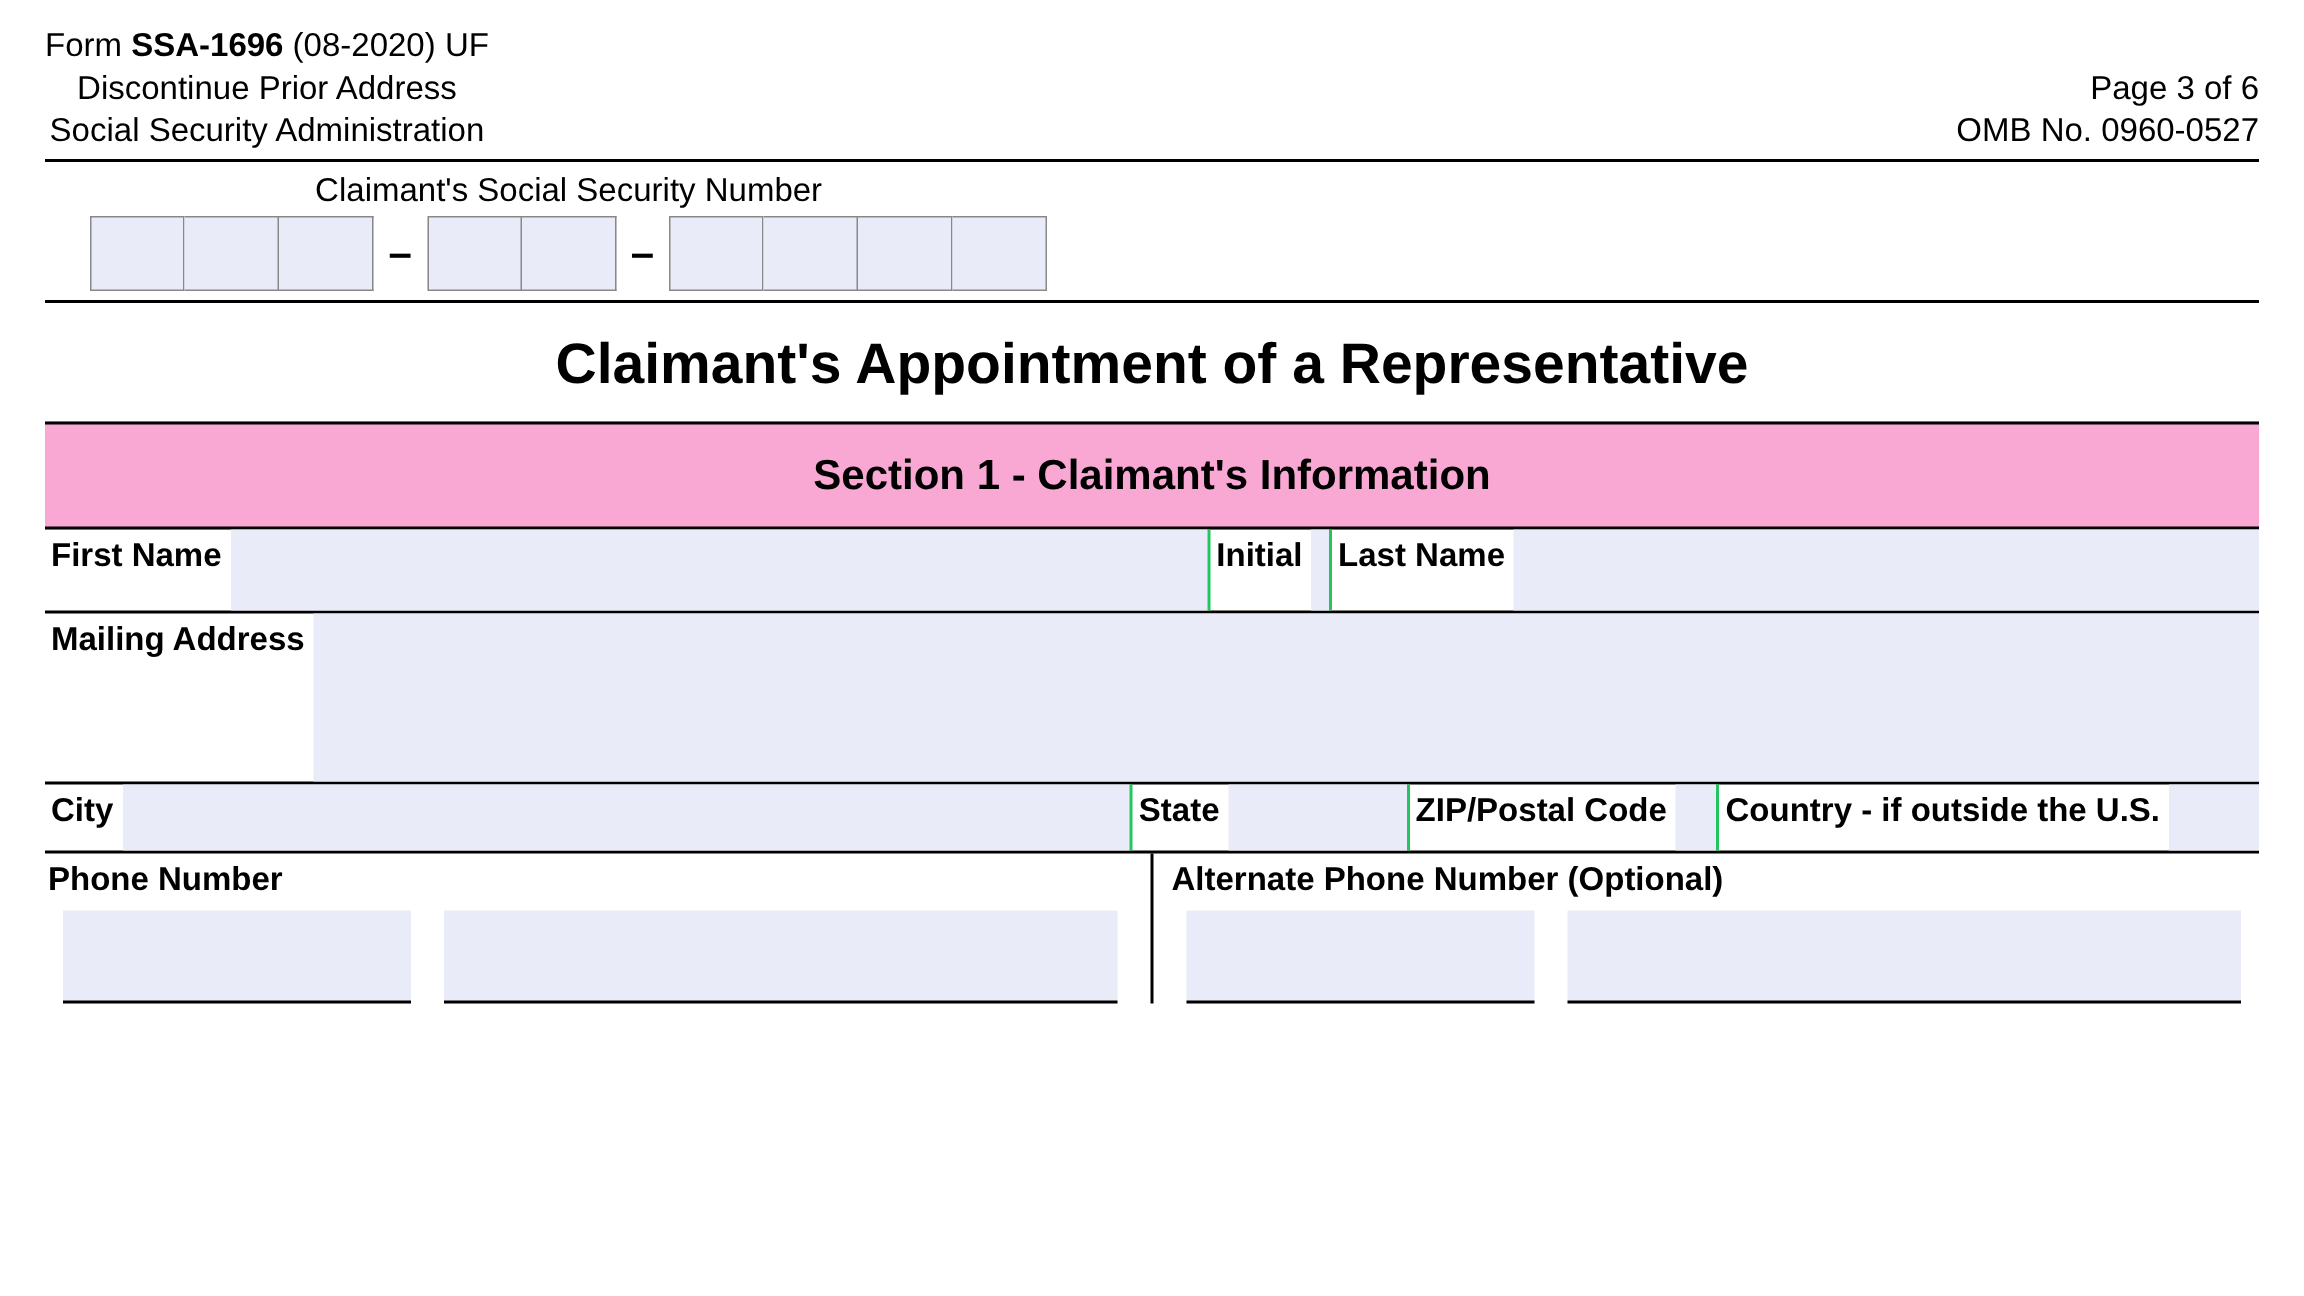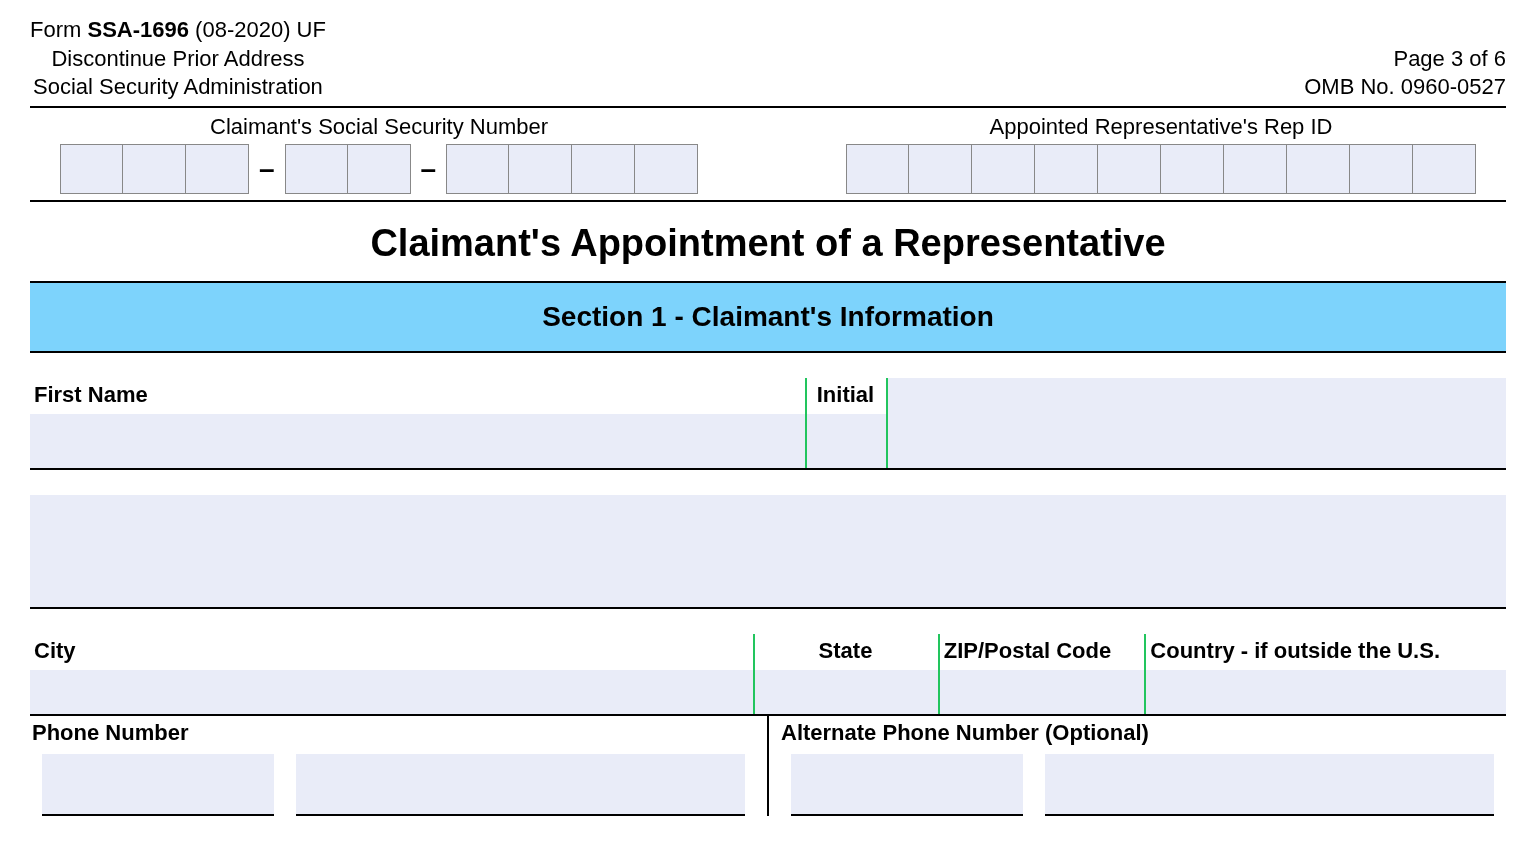--- a/index.html
+++ b/index.html
@@ -40,33 +40,32 @@
   }
   .box + .box { border-left: none; }
   .dash { font-weight: bold; font-size: 28px; padding: 0 10px; }
   .main-title {
     text-align: center;
     font-weight: bold;
     font-size: 38px;
     margin: 20px 0 16px 0;
   }
   .section-header {
-    background: #7dd3fc;
+    background: #f9a8d4;
     border-top: 2px solid #000;
     border-bottom: 2px solid #000;
     text-align: center;
     font-weight: bold;
     font-size: 28px;
     padding: 18px 0;
   }
   .form-row { display: flex; border-bottom: 2px solid #000; }
   .cell {
     display: flex;
-    flex-direction: column;
-    margin-top: 25px;
+    flex-direction: row;
   }
   .cell + .cell { border-left: 2px solid #22c55e; }
   .cell-label {
     font-weight: bold;
     padding: 4px 6px 6px 4px;
     font-size: 22px;
     white-space: nowrap;
   }
   .cell-label-center { text-align: center; }
   .cell-input {
@@ -120,57 +119,44 @@
       <span class="dash">–</span>
       <div class="box"></div>
       <div class="box"></div>
       <span class="dash">–</span>
       <div class="box"></div>
       <div class="box"></div>
       <div class="box"></div>
       <div class="box"></div>
     </div>
   </div>
-  <div class="id-col id-col-right">
-    <div class="id-label">Appointed Representative's Rep ID</div>
-    <div class="box-row">
-      <div class="box"></div>
-      <div class="box"></div>
-      <div class="box"></div>
-      <div class="box"></div>
-      <div class="box"></div>
-      <div class="box"></div>
-      <div class="box"></div>
-      <div class="box"></div>
-      <div class="box"></div>
-      <div class="box"></div>
-    </div>
-  </div>
 </div>
 
 <div class="main-title">Claimant's Appointment of a Representative</div>
 
 <div class="section-header">Section 1 - Claimant's Information</div>
 
 <div class="form-row">
   <div class="cell" style="flex:0 0 52.5%;">
     <div class="cell-label">First Name</div>
     <div class="cell-input"></div>
   </div>
   <div class="cell" style="flex:0 0 5.5%;">
     <div class="cell-label cell-label-center">Initial</div>
     <div class="cell-input"></div>
   </div>
   <div class="cell" style="flex:1;">
+    <div class="cell-label">Last Name</div>
     <div class="cell-input"></div>
   </div>
 </div>
 
 <div class="form-row">
   <div class="cell" style="flex:1;">
+    <div class="cell-label">Mailing Address</div>
     <div class="cell-input cell-input-tall"></div>
   </div>
 </div>
 
 <div class="form-row">
   <div class="cell" style="flex:0 0 49%;">
     <div class="cell-label">City</div>
     <div class="cell-input" style="min-height:44px;"></div>
   </div>
   <div class="cell" style="flex:0 0 12.5%;">

